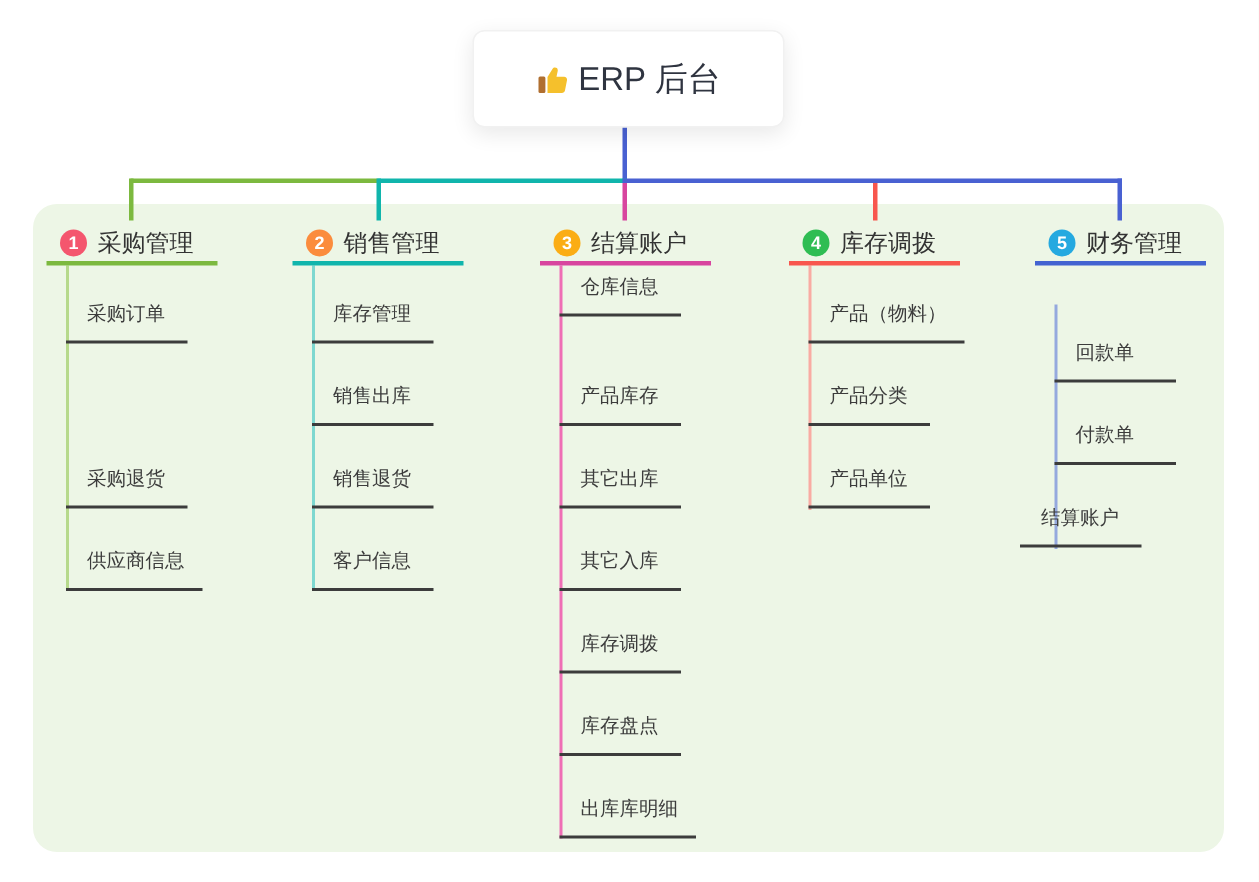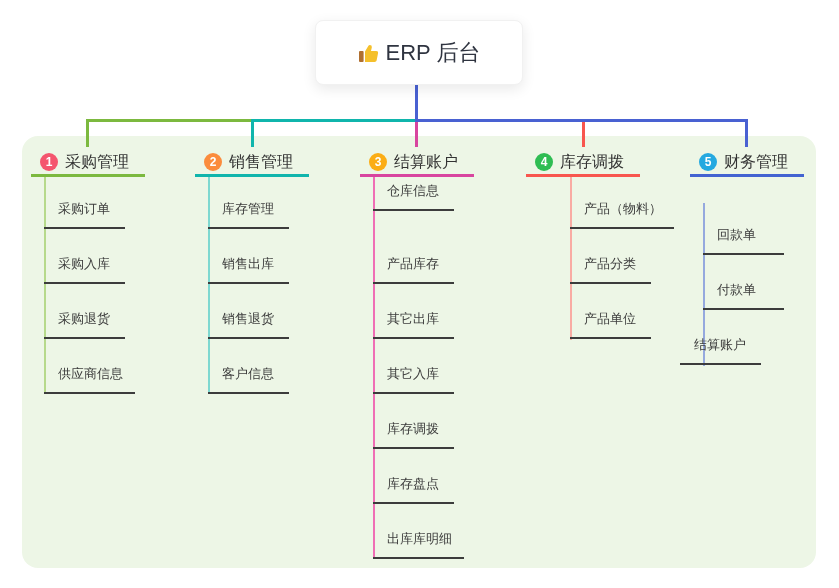--- a/index.html
+++ b/index.html
@@ -43,21 +43,21 @@
   .t2 { border-bottom-color:#10b5ac; } .g2 { background:#fb8c3d; }
   .t3 { border-bottom-color:#d8459f; } .g3 { background:#fbad15; }
   .t4 { border-bottom-color:#f8564e; } .g4 { background:#2fbd53; }
   .t5 { border-bottom-color:#4363d1; } .g5 { background:#25a9e0; }
 
   
   .spine { position:absolute; top:177px; width:2px; z-index:1; }
   .c1 { background:#b6d98b; border-color:#b6d98b; }
   .c2 { background:#7ed8d0; border-color:#7ed8d0; }
   .c3 { background:#ef6eb5; border-color:#ef6eb5; }
-  .c4 { background:#f9aba3; border-color:#f9aba3;margin-left:31px; }
+  .c4 { background:#f9aba3; border-color:#f9aba3; }
   .c5 { background:#95a9de; border-color:#95a9de;margin-top:26px; }
 
   
   .item { position:absolute; z-index:2; line-height:20px; font-size:13px;
           color:#3c3c3c; padding:0 12px 8px 14px; border-bottom:2px solid;
           min-width:81px; white-space:nowrap; background:transparent; }
   .item.c1,.item.c2,.item.c3,.item.c4,.item.c5 { background:transparent; }
 </style>
 </head>
 <body>
@@ -85,21 +85,20 @@
     </span>
     <span>ERP 后台</span>
   </div>
 
   <div class="btitle t1" style="left:31px">
     <span class="badge g1">1</span>
     <span>采购管理</span>
   </div>
   <div class="spine c1" style="left:44px;height:217px"></div>
   <div class="item c1" style="left:44px;top:199px">采购订单</div>
-  <div class="item c1" style="left:44px;top:254px">采购入库</div>
   <div class="item c1" style="left:44px;top:309px">采购退货</div>
   <div class="item c1" style="left:44px;top:364px">供应商信息</div>
 
   <div class="btitle t2" style="left:195px">
     <span class="badge g2">2</span>
     <span>销售管理</span>
   </div>
   <div class="spine c2" style="left:208px;height:217px"></div>
   <div class="item c2" style="left:208px;top:199px">库存管理</div>
   <div class="item c2" style="left:208px;top:254px">销售出库</div>

